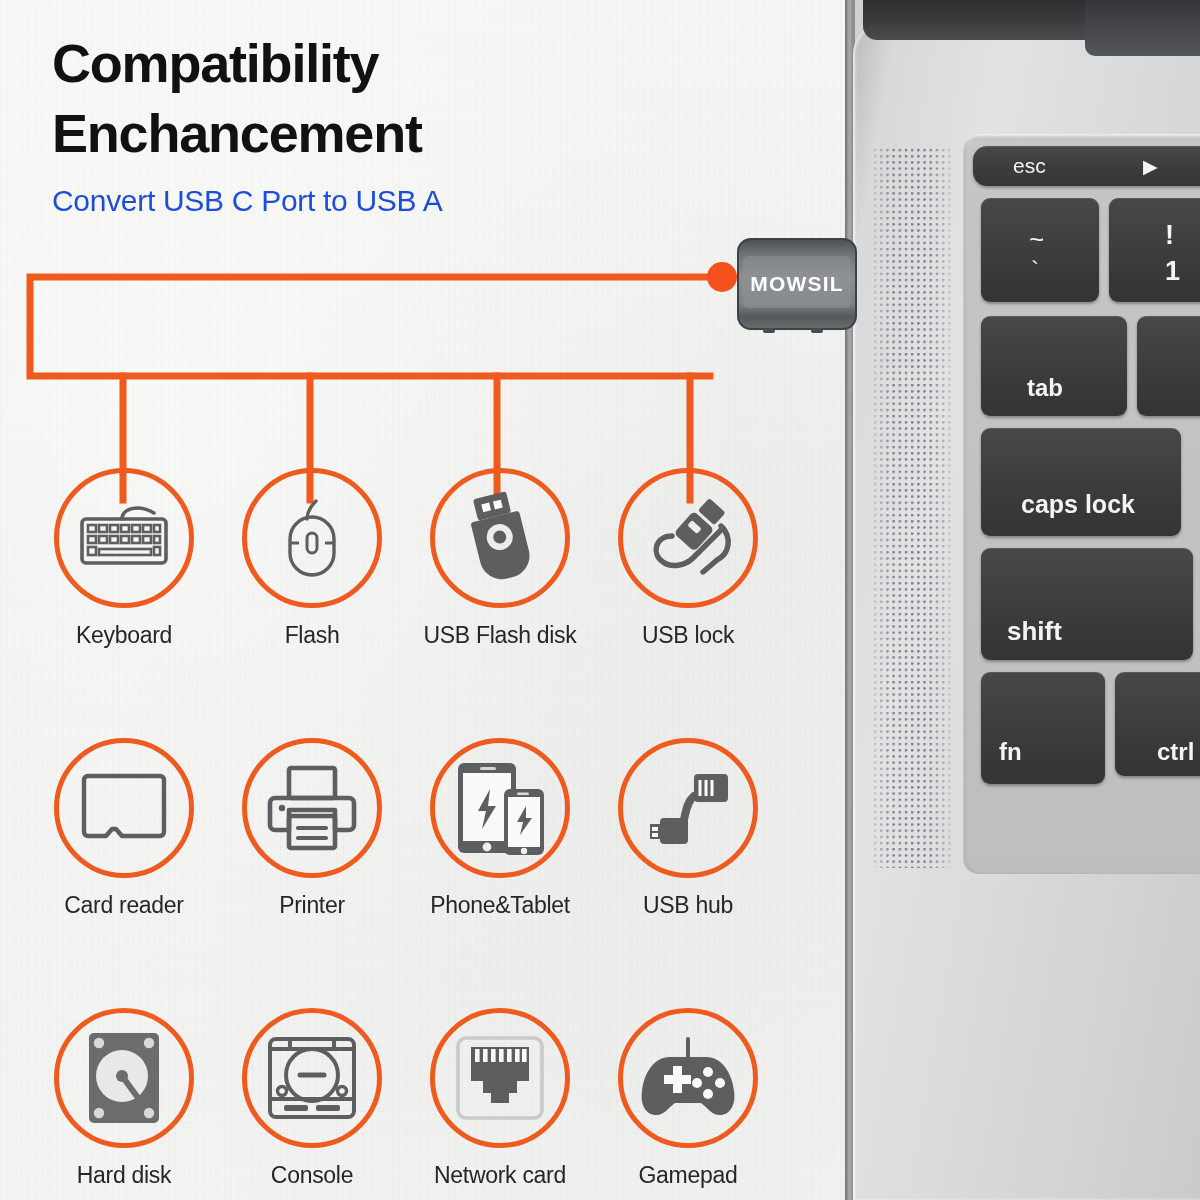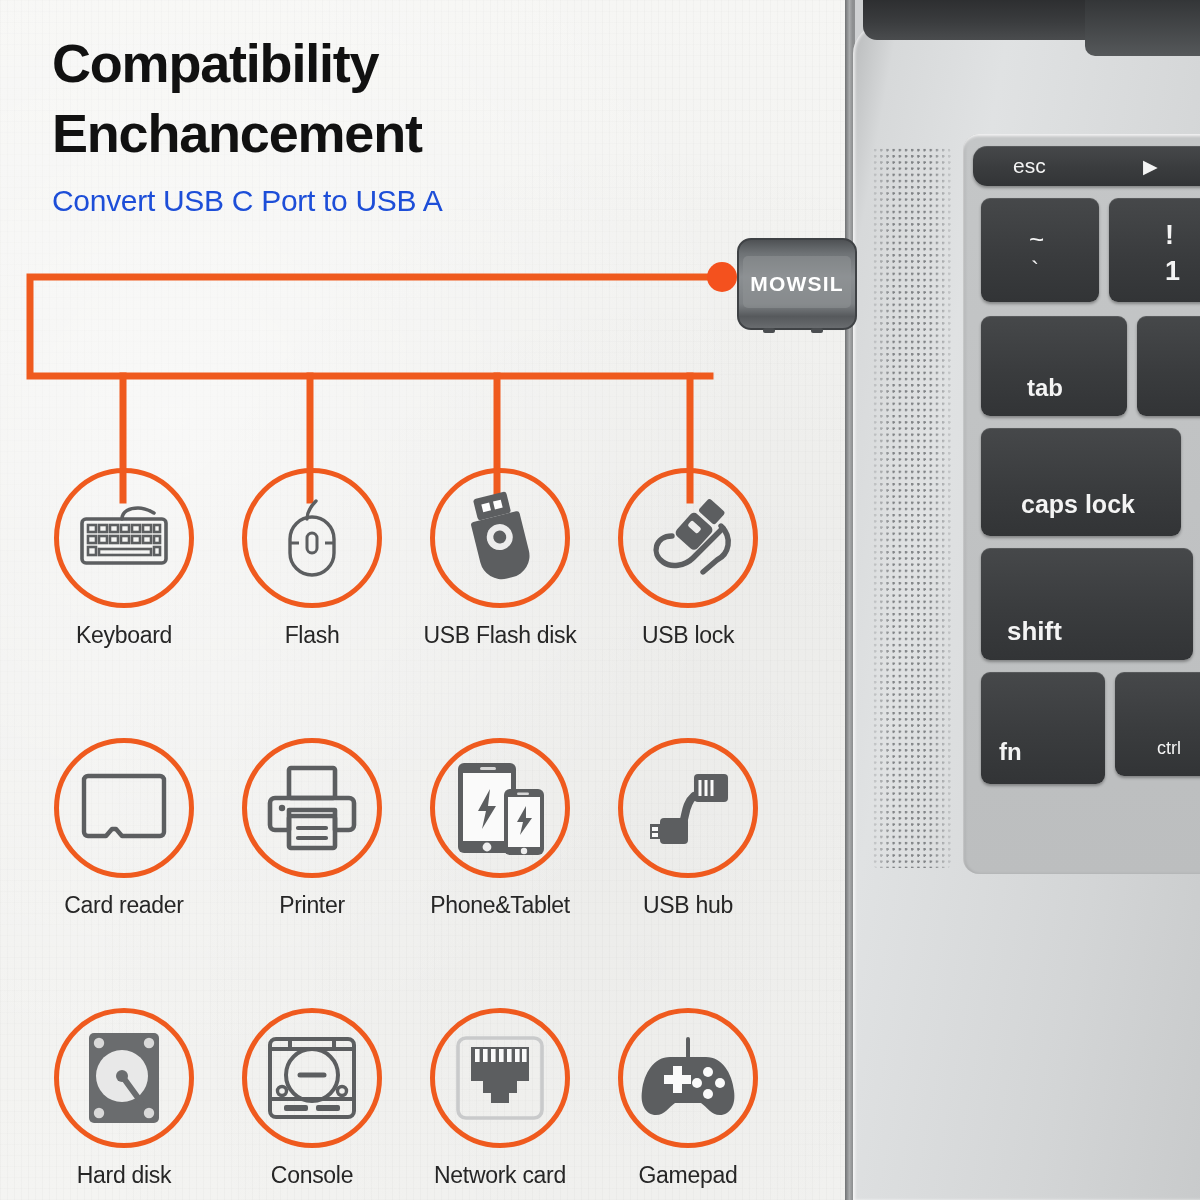--- a/index.html
+++ b/index.html
@@ -385,17 +385,17 @@
     </div>
 
     <div class="key" style="left:136px;top:548px;width:212px;height:112px;">
       <span class="kl" style="left:26px;top:68px;font-weight:700;font-size:26px;">shift</span>
     </div>
 
     <div class="key" style="left:136px;top:672px;width:124px;height:112px;">
       <span class="kl" style="left:18px;top:66px;font-weight:700;font-size:24px;">fn</span>
     </div>
     <div class="key" style="left:270px;top:672px;width:124px;height:104px;">
-      <span class="kl" style="left:42px;top:66px;font-weight:400;font-size:18px;">ctrl</span>
+      <span class="kl" style="left:42px;top:66px;font-weight:700;font-size:24px;">ctrl</span>
     </div>
   </div>
 
 </div>
 
 </body></html>

